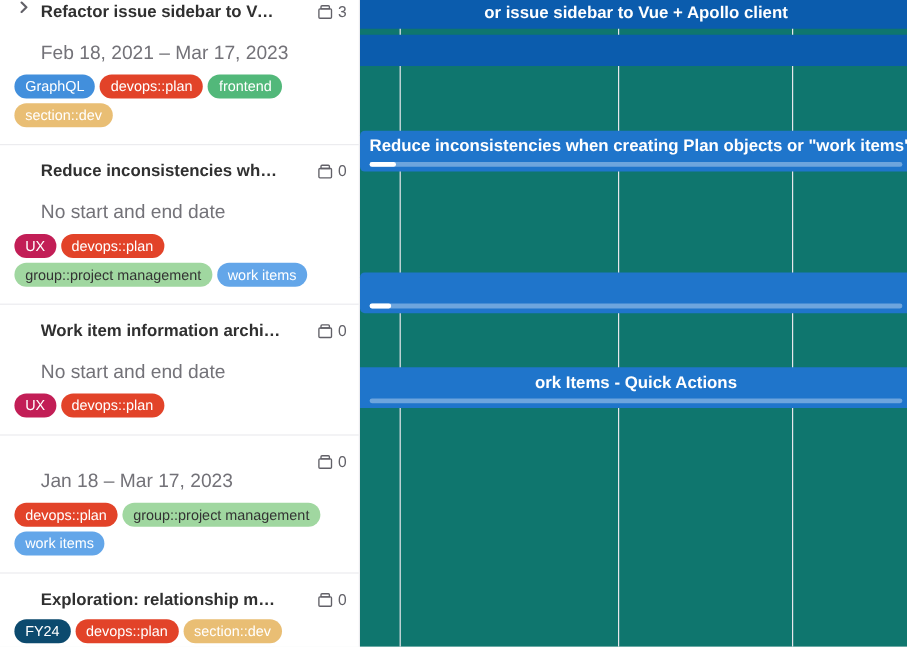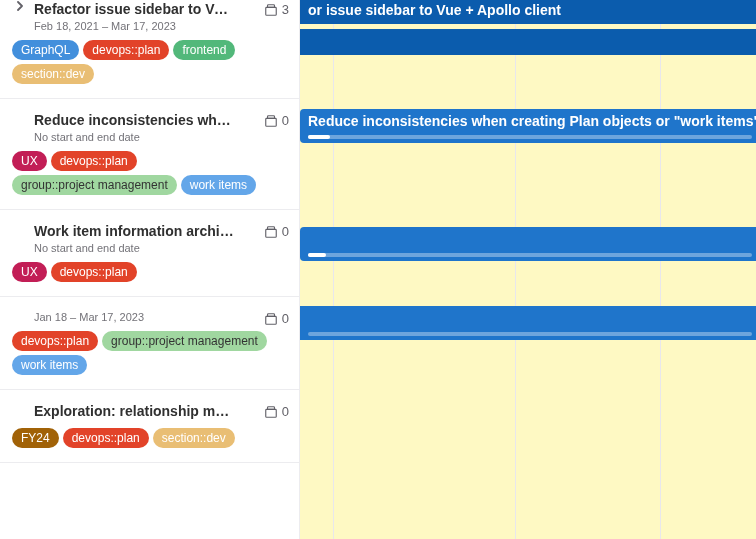--- a/index.html
+++ b/index.html
@@ -1,28 +1,28 @@
 <!DOCTYPE html>
 <html><head>
 <meta charset="utf-8">
 <style>
   * { box-sizing: border-box; }
   html, body { margin: 0; padding: 0; font-family: -apple-system, BlinkMacSystemFont, "Segoe UI", Helvetica, Arial, sans-serif; color: #303030; background: #fff; }
   .container { display: flex; width: 756px; height: 539px; overflow: hidden; }
   .sidebar { width: 300px; flex: 0 0 300px; border-right: 1px solid #ececef; background: #fff; }
-  .timeline { flex: 1; position: relative; background: #fef9c3; }
+  .timeline { flex: 1; position: relative; background: #0f766e; text-align: center; }
 
   .epic { padding: 12px 12px 14px 12px; border-bottom: 1px solid #ececef; position: relative; }
   .epic.first { padding-top: 0; }
 
   .epic-header { display: flex; align-items: flex-start; }
   .chevron { width: 16px; flex: 0 0 16px; margin-right: 6px; margin-top: 1px; display: flex; justify-content: center; color: #626168; }
   .title-area { flex: 1; min-width: 0; }
   .title { font-weight: 600; font-size: 14px; line-height: 18px; white-space: nowrap; overflow: hidden; text-overflow: ellipsis; max-width: 200px; }
-  .dates { font-size: 11px; color: #737278; margin-top: 2px; }
+  .dates { font-size: 16px; color: #737278; margin-top: 18px; }
   .meta { position: absolute; top: 2px; right: 10px; display: flex; align-items: center; gap: 4px; color: #626168; font-size: 13px; }
   .epic:not(.first) .meta { top: 14px; }
 
   .labels { margin-top: 8px; display: flex; flex-wrap: wrap; gap: 4px 4px; max-width: 260px; text-align: center; }
   .label { display: inline-block; padding: 2px 9px 2px 9px; font-size: 12px; line-height: 16px; border-radius: 10px; color: #fff; white-space: nowrap; }
   .label.outline { color: #333; }
 
   .grid { position:absolute; inset:0; }
   .grid .col { position:absolute; top:0; bottom:0; border-left:1px solid #e8e7ec; }
   .bar { position: absolute; background: #1f75cb; color: #fff; font-size: 14px; font-weight: 600; border-radius: 4px; height: 28px; padding: 5px 8px; white-space: nowrap; overflow: hidden; }
@@ -136,21 +136,21 @@
           </div>
         </div>
         <div class="meta">
           <svg width="14" height="14" viewBox="0 0 16 16">
             <path d="M5 2h6a1 1 0 0 1 1 1v2H4V3a1 1 0 0 1 1-1Z" fill="none" stroke="currentColor" stroke-width="1.3"></path>
             <path d="M3 5h10a1 1 0 0 1 1 1v7a1 1 0 0 1-1 1H3a1 1 0 0 1-1-1V6a1 1 0 0 1 1-1Z" fill="none" stroke="currentColor" stroke-width="1.3"></path>
           </svg>
           <span>0</span>
         </div>
         <div class="labels">
-          <span class="label" style="background: #a16207;">FY24</span>
+          <span class="label" style="background: #0c4a6e;">FY24</span>
           <span class="label" style="background: rgb(226, 67, 41);">devops::plan</span>
           <span class="label" style="background: rgb(233, 190, 116);">section::dev</span>
         </div>
       </div>
     </div>
 
   <div class="timeline">
     <div class="grid">
       <div class="col" style="left:33px"></div>
       <div class="col" style="left:215px"></div>
@@ -170,19 +170,20 @@
         </div>
     </div>
 
     <div class="bar with-progress" style="left:0; right:-4px; top:227px;">
       <div class="progress">
           <span style="width:4%"></span>
         </div>
     </div>
 
     <div class="bar with-progress" style="left:0; right:-4px; top:306px; border-top-left-radius:0;border-bottom-left-radius:0;">
+      <span>ork Items - Quick Actions</span>
       <div class="progress">
           <span style="width:0%"></span>
         </div>
     </div>
   </div>
 
 </div>
 
 </body></html>

